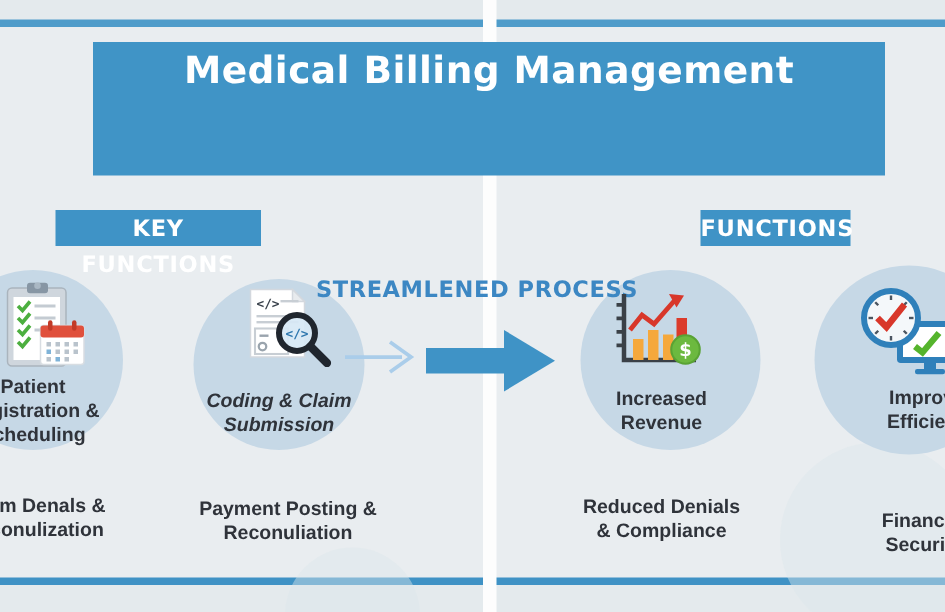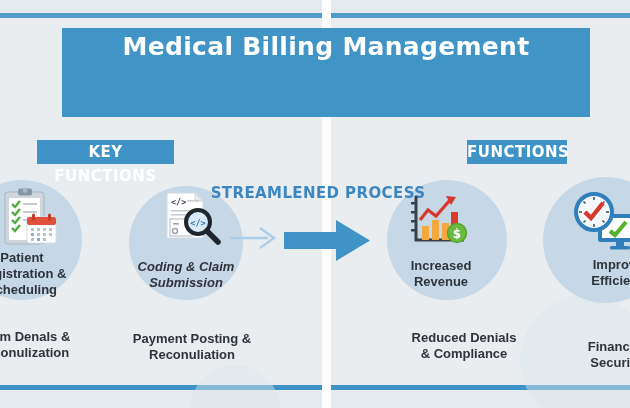--- a/index.html
+++ b/index.html
@@ -61,21 +61,21 @@
     color:#2f333a;text-align:center;white-space:pre-line;
     font-family:"Liberation Sans",sans-serif;font-size:13px;font-weight:700;
     line-height:16px;
   }
   .lbl-c1{left:22px;top:250px;}
   .lbl-c2{left:186px;top:259px;font-style:italic;}
   .lbl-c3{left:441px;top:258px;}
   .lbl-c4{left:622px;top:257px;}
   .lbl-b1{left:23px;top:329px;}
   .lbl-b2{left:180px;top:331px;margin-left:12px;}
-  .lbl-b3{left:464px;top:330px;}
+  .lbl-b3{left:441px;top:330px;}
   .lbl-b4{left:616px;top:339px;}
 </style>
 </head>
 <body>
 
 <div class="stage">
 
   <div class="band top-band"></div>
   <div class="stripe top-stripe"></div>
   <div class="stripe bottom-stripe"></div>

